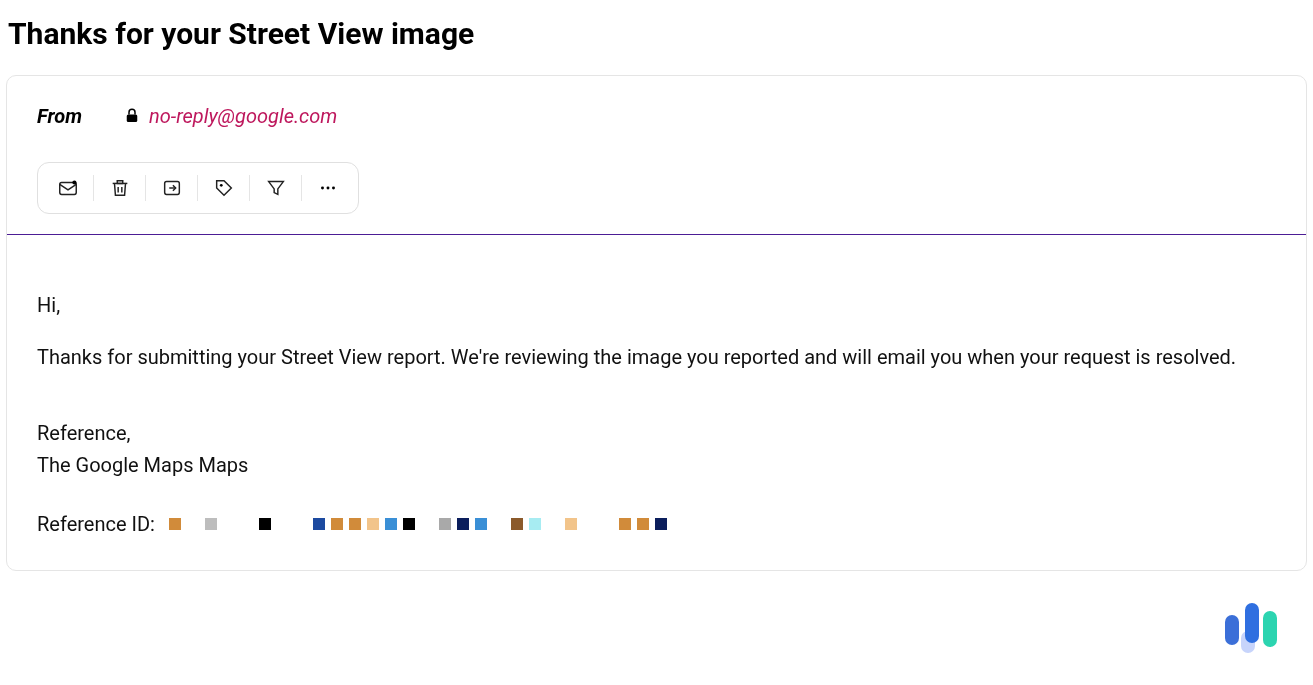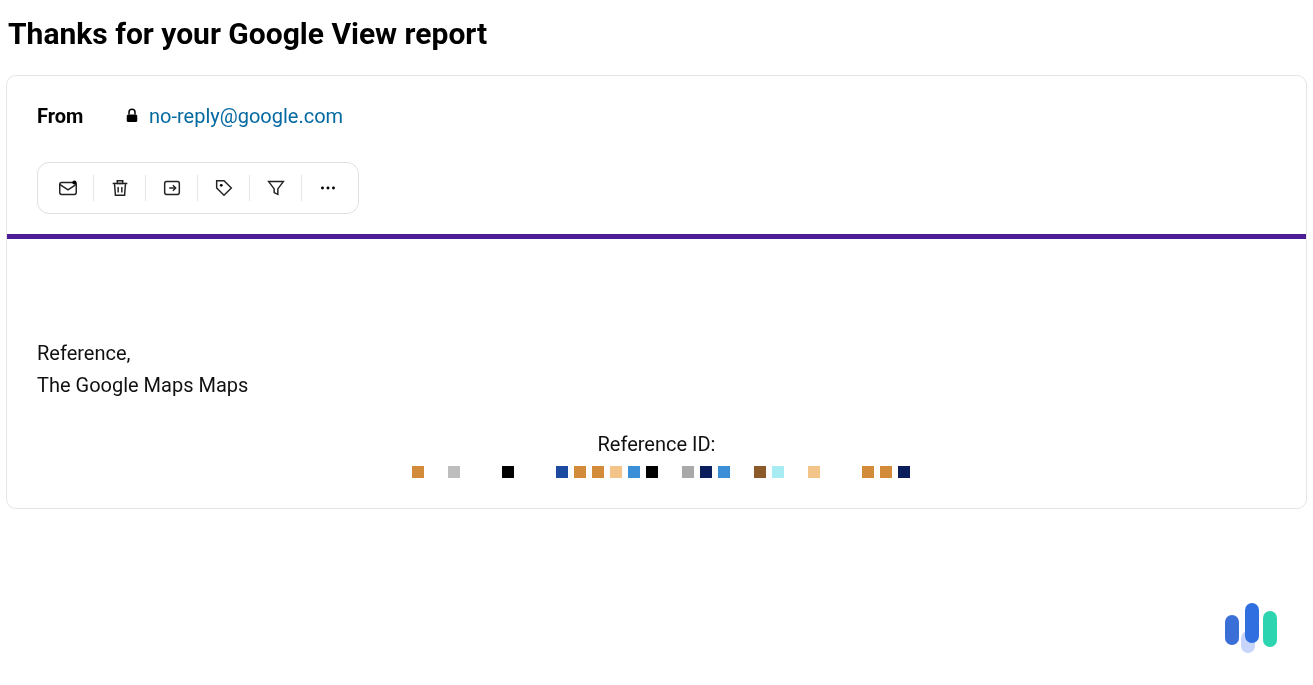--- a/index.html
+++ b/index.html
@@ -17,41 +17,42 @@
     font-weight: 700;
     padding: 16px 8px 24px 8px;
   }
   .card {
     border: 1px solid #e5e5e5;
     border-radius: 10px;
     margin: 0 6px;
   }
   .header-block {
     padding: 28px 30px 20px 30px;
-    border-bottom: 5px solid #4c1d95;
+    border-bottom: 1px solid #4c1d95;
+    font-style: italic;
   }
   .row {
     display: flex;
     align-items: center;
     margin-bottom: 14px;
   }
   .row-label {
     font-size: 20px;
     font-weight: 700;
     width: 86px;
   }
   .lock-icon {
     width: 18px;
     height: 18px;
     margin-right: 8px;
     flex: 0 0 auto;
   }
   .from-value {
     font-size: 20px;
-    color: #0369a1;
+    color: #be185d;
   }
   .redact-strip {
     display: flex;
     gap: 2px;
     align-items: center;
   }
   .rblk {
     width: 12px;
     height: 12px;
     display: inline-block;
@@ -94,21 +95,20 @@
     line-height: 1.6;
     color: #111;
   }
   .body-block p { margin-bottom: 20px; }
   .sig { margin-top: 44px; margin-bottom: 20px; }
   .refline {
     display: flex;
     align-items: center;
     gap: 6px;
     margin-top: 27px;
-    flex-direction: column;
   }
   .ref-label { font-size: 20px; }
   .refstrip {
     display: flex;
     gap: 6px;
     align-items: center;
     margin-left: 8px;
   }
   .rb2 {
     width: 12px;
@@ -129,21 +129,21 @@
     border-radius: 8px;
   }
   .bar.b1 { background:#3b6fd8; height:30px; left:4px;  top:18px; }
   .bar.b2 { background:#c7d4fb; height:22px; left:20px; top:34px; }
   .bar.b3 { background:#2f6fe0; height:40px; left:24px; top:6px;  }
   .bar.b4 { background:#2cd4b0; height:36px; left:42px; top:14px; }
 </style>
 </head>
 <body>
 
-<h1 class="page-title">Thanks for your Google View report</h1>
+<h1 class="page-title">Thanks for your Street View image</h1>
 
 <div class="card">
   <div class="header-block">
 
     <div class="row">
       <div class="row-label">From</div>
       <span class="lock-icon">
         <svg viewBox="0 0 24 24">
             <rect x="5" y="10" width="14" height="10" rx="2" fill="#000"></rect>
             <path d="M8 10 V7 a4 4 0 0 1 8 0 v3" stroke="#000" stroke-width="2" fill="none"></path>
@@ -191,20 +191,22 @@
         <svg viewBox="0 0 24 24">
             <circle cx="6" cy="12" r="1.6" fill="#000" stroke="none"></circle>
             <circle cx="12" cy="12" r="1.6" fill="#000" stroke="none"></circle>
             <circle cx="18" cy="12" r="1.6" fill="#000" stroke="none"></circle>
           </svg>
       </div>
     </div>
   </div>
 
   <div class="body-block">
+    <p>Hi,</p>
+    <p>Thanks for submitting your Street View report. We're reviewing the image you reported and will email you when your request is resolved.</p>
     <div class="sig">
       <div>Reference,</div>
       <div>The Google Maps Maps</div>
     </div>
     <div class="refline">
       <span class="ref-label">Reference ID:</span>
       <span class="refstrip" id="ref-redact">
           <span class="rb2" style="background: rgb(209, 139, 58);"></span>
           <span class="rb2" style="background: transparent;"></span>
           <span class="rb2" style="background: rgb(189, 189, 189);"></span>

